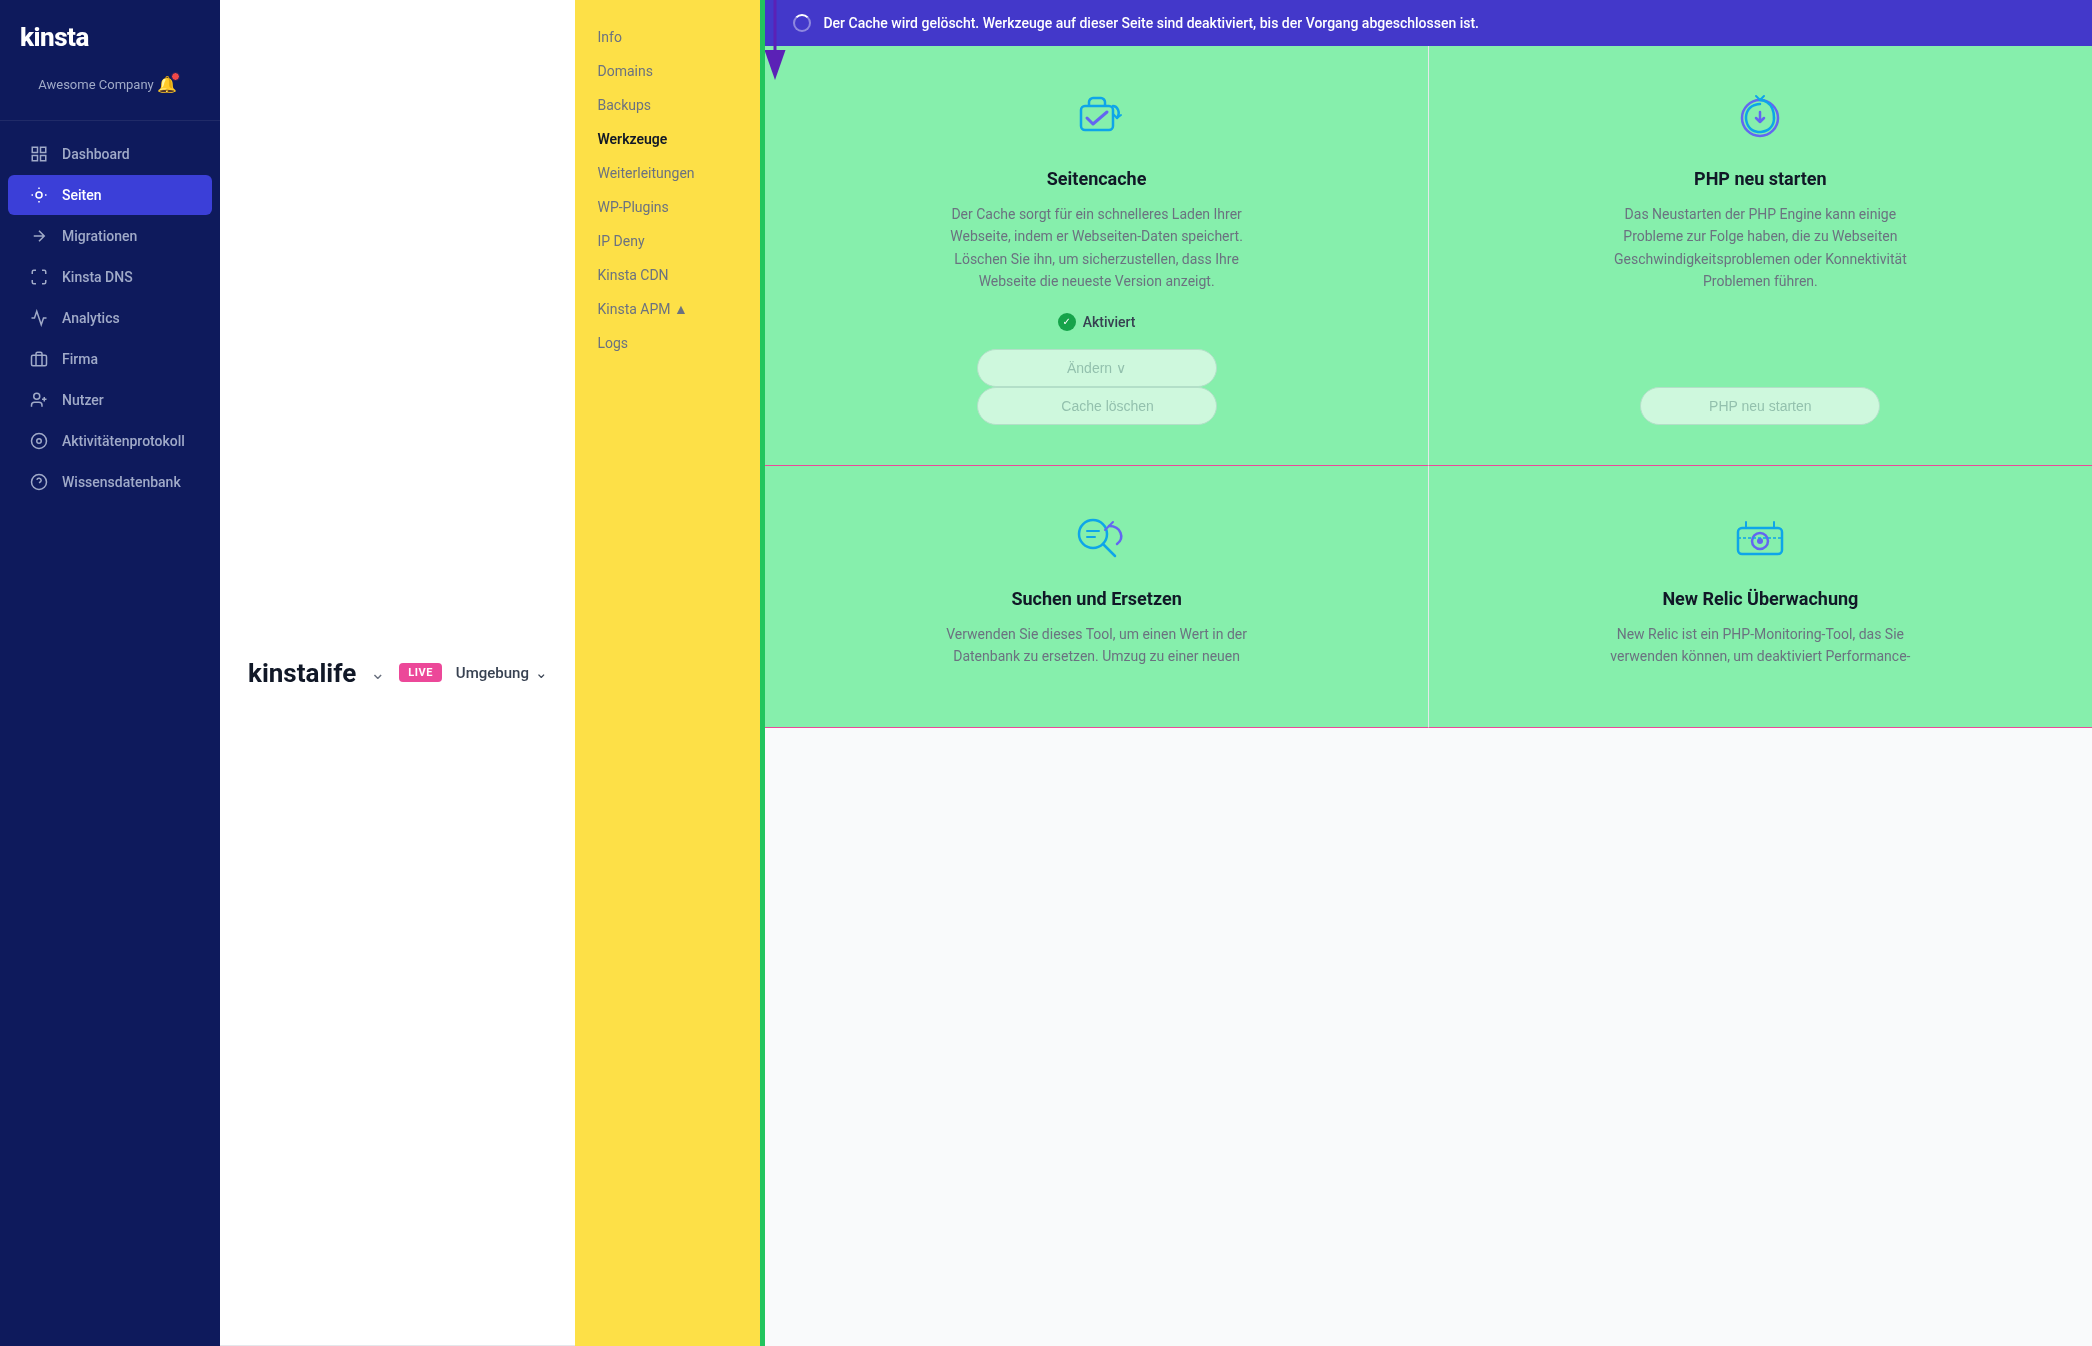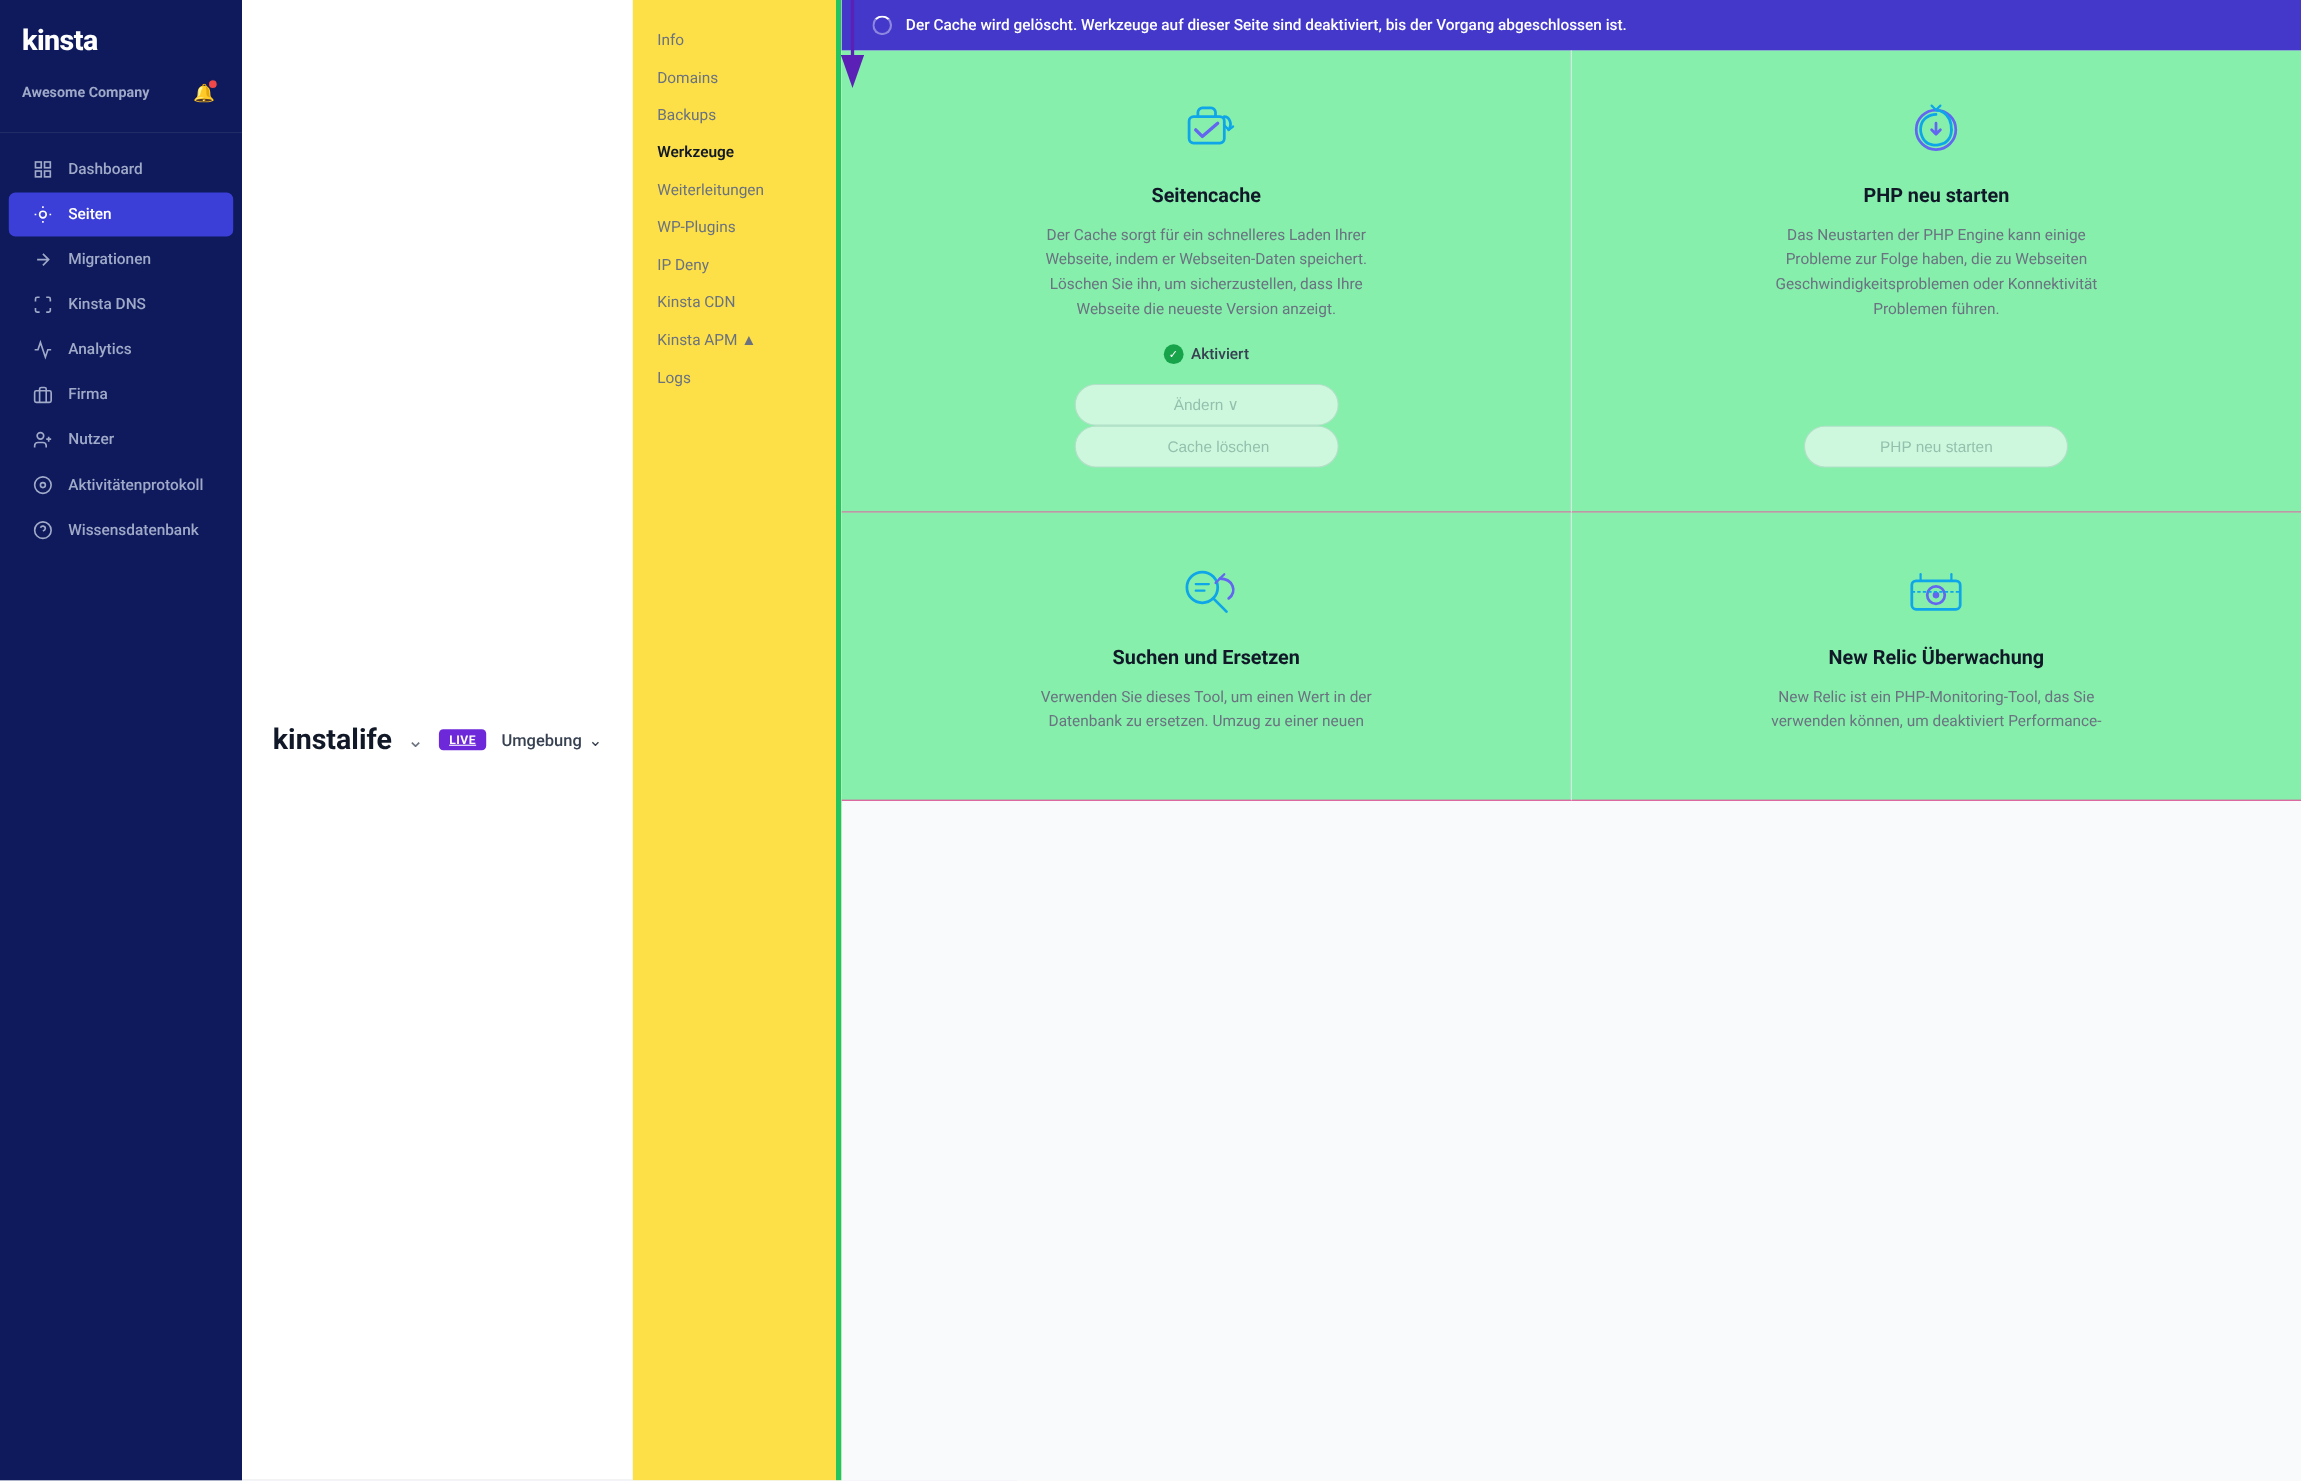--- a/index.html
+++ b/index.html
@@ -21,23 +21,22 @@
     }
     .sidebar-logo .logo-text {
       font-size: 26px;
       font-weight: 800;
       color: white;
       letter-spacing: -0.5px;
     }
     .sidebar-company {
       display: flex;
       align-items: center;
-      justify-content: space-between;
+      justify-content: center;
       padding: 8px 20px 18px;
-      font-weight: bold;
     }
     .sidebar-company-name {
       font-size: 13px;
       color: #a0aac8;
     }
     .notification-bell {
       position: relative;
       width: 28px;
       height: 28px;
       display: flex;
@@ -116,28 +115,27 @@
       font-size: 26px;
       font-weight: 700;
       color: #111827;
     }
     .site-name-chevron {
       color: #6b7280;
       font-size: 18px;
       cursor: pointer;
     }
     .live-badge {
-      background: #6d28d9;
+      background: #ec4899;
       color: white;
       font-size: 11px;
       font-weight: 700;
       padding: 3px 9px;
       border-radius: 4px;
       letter-spacing: 0.5px;
-      text-decoration: underline;
     }
     .environment-selector {
       display: flex;
       align-items: center;
       gap: 6px;
       cursor: pointer;
       font-size: 15px;
       color: #374151;
       font-weight: 500;
     }

